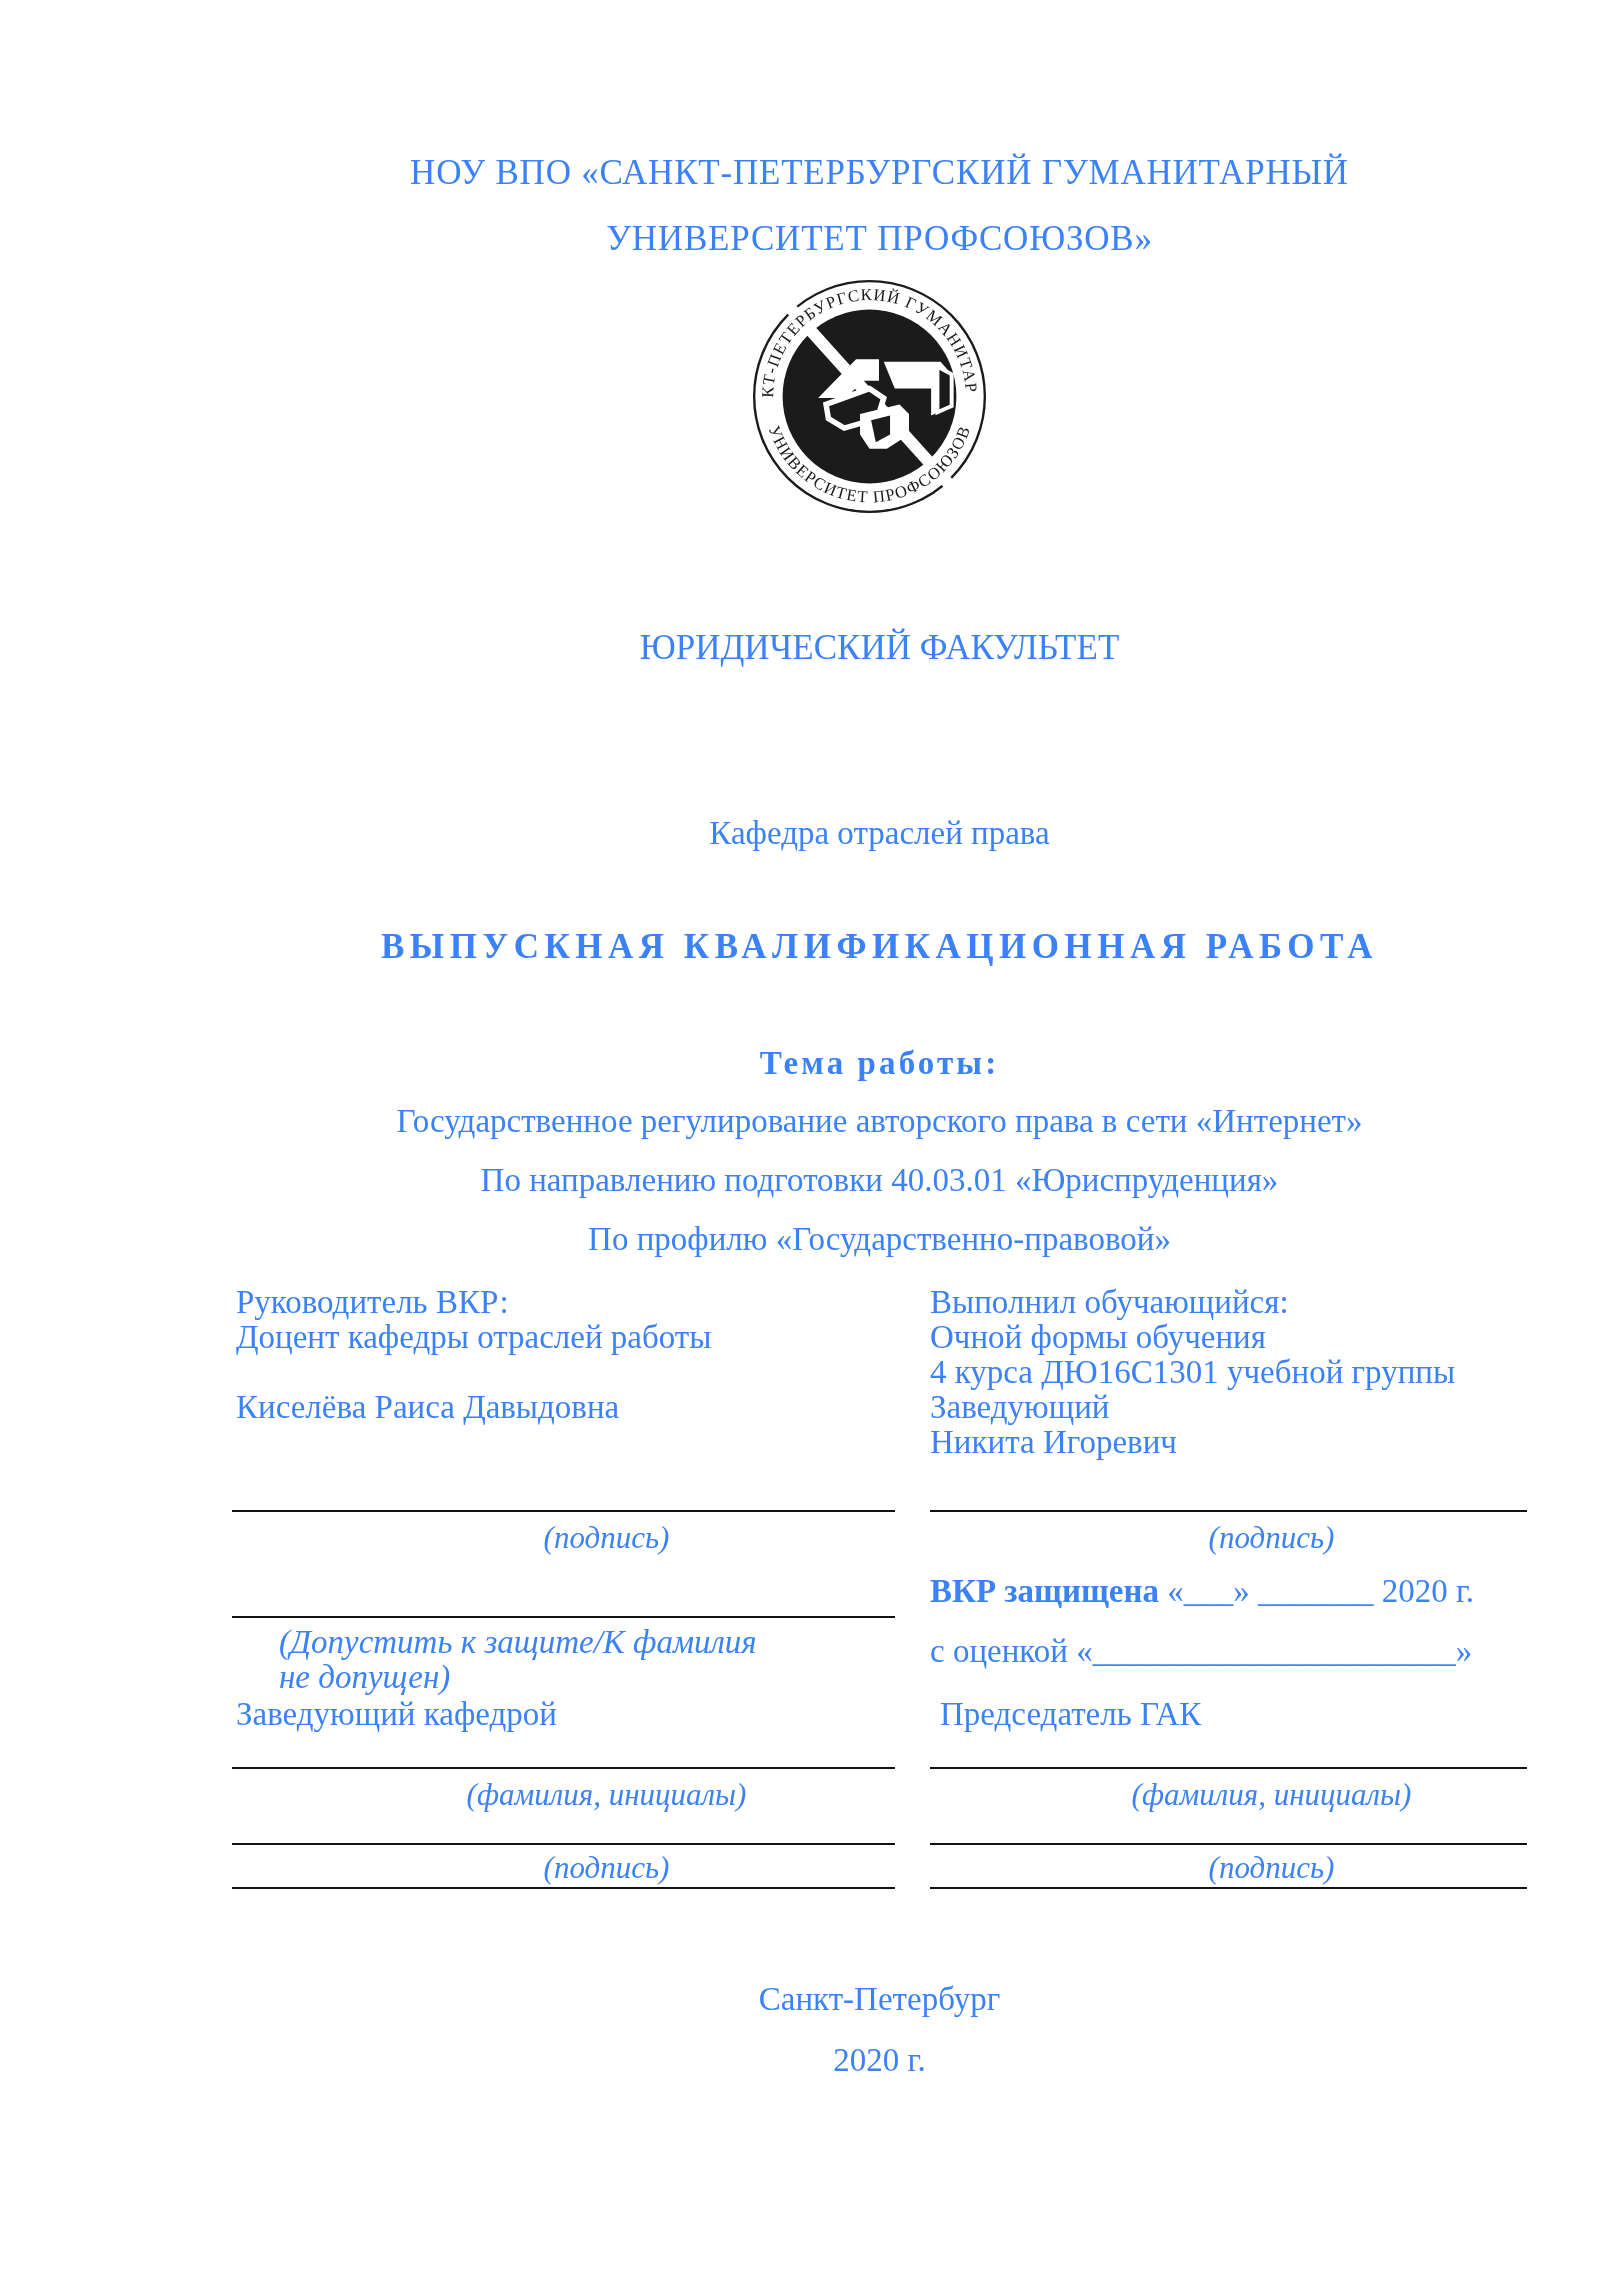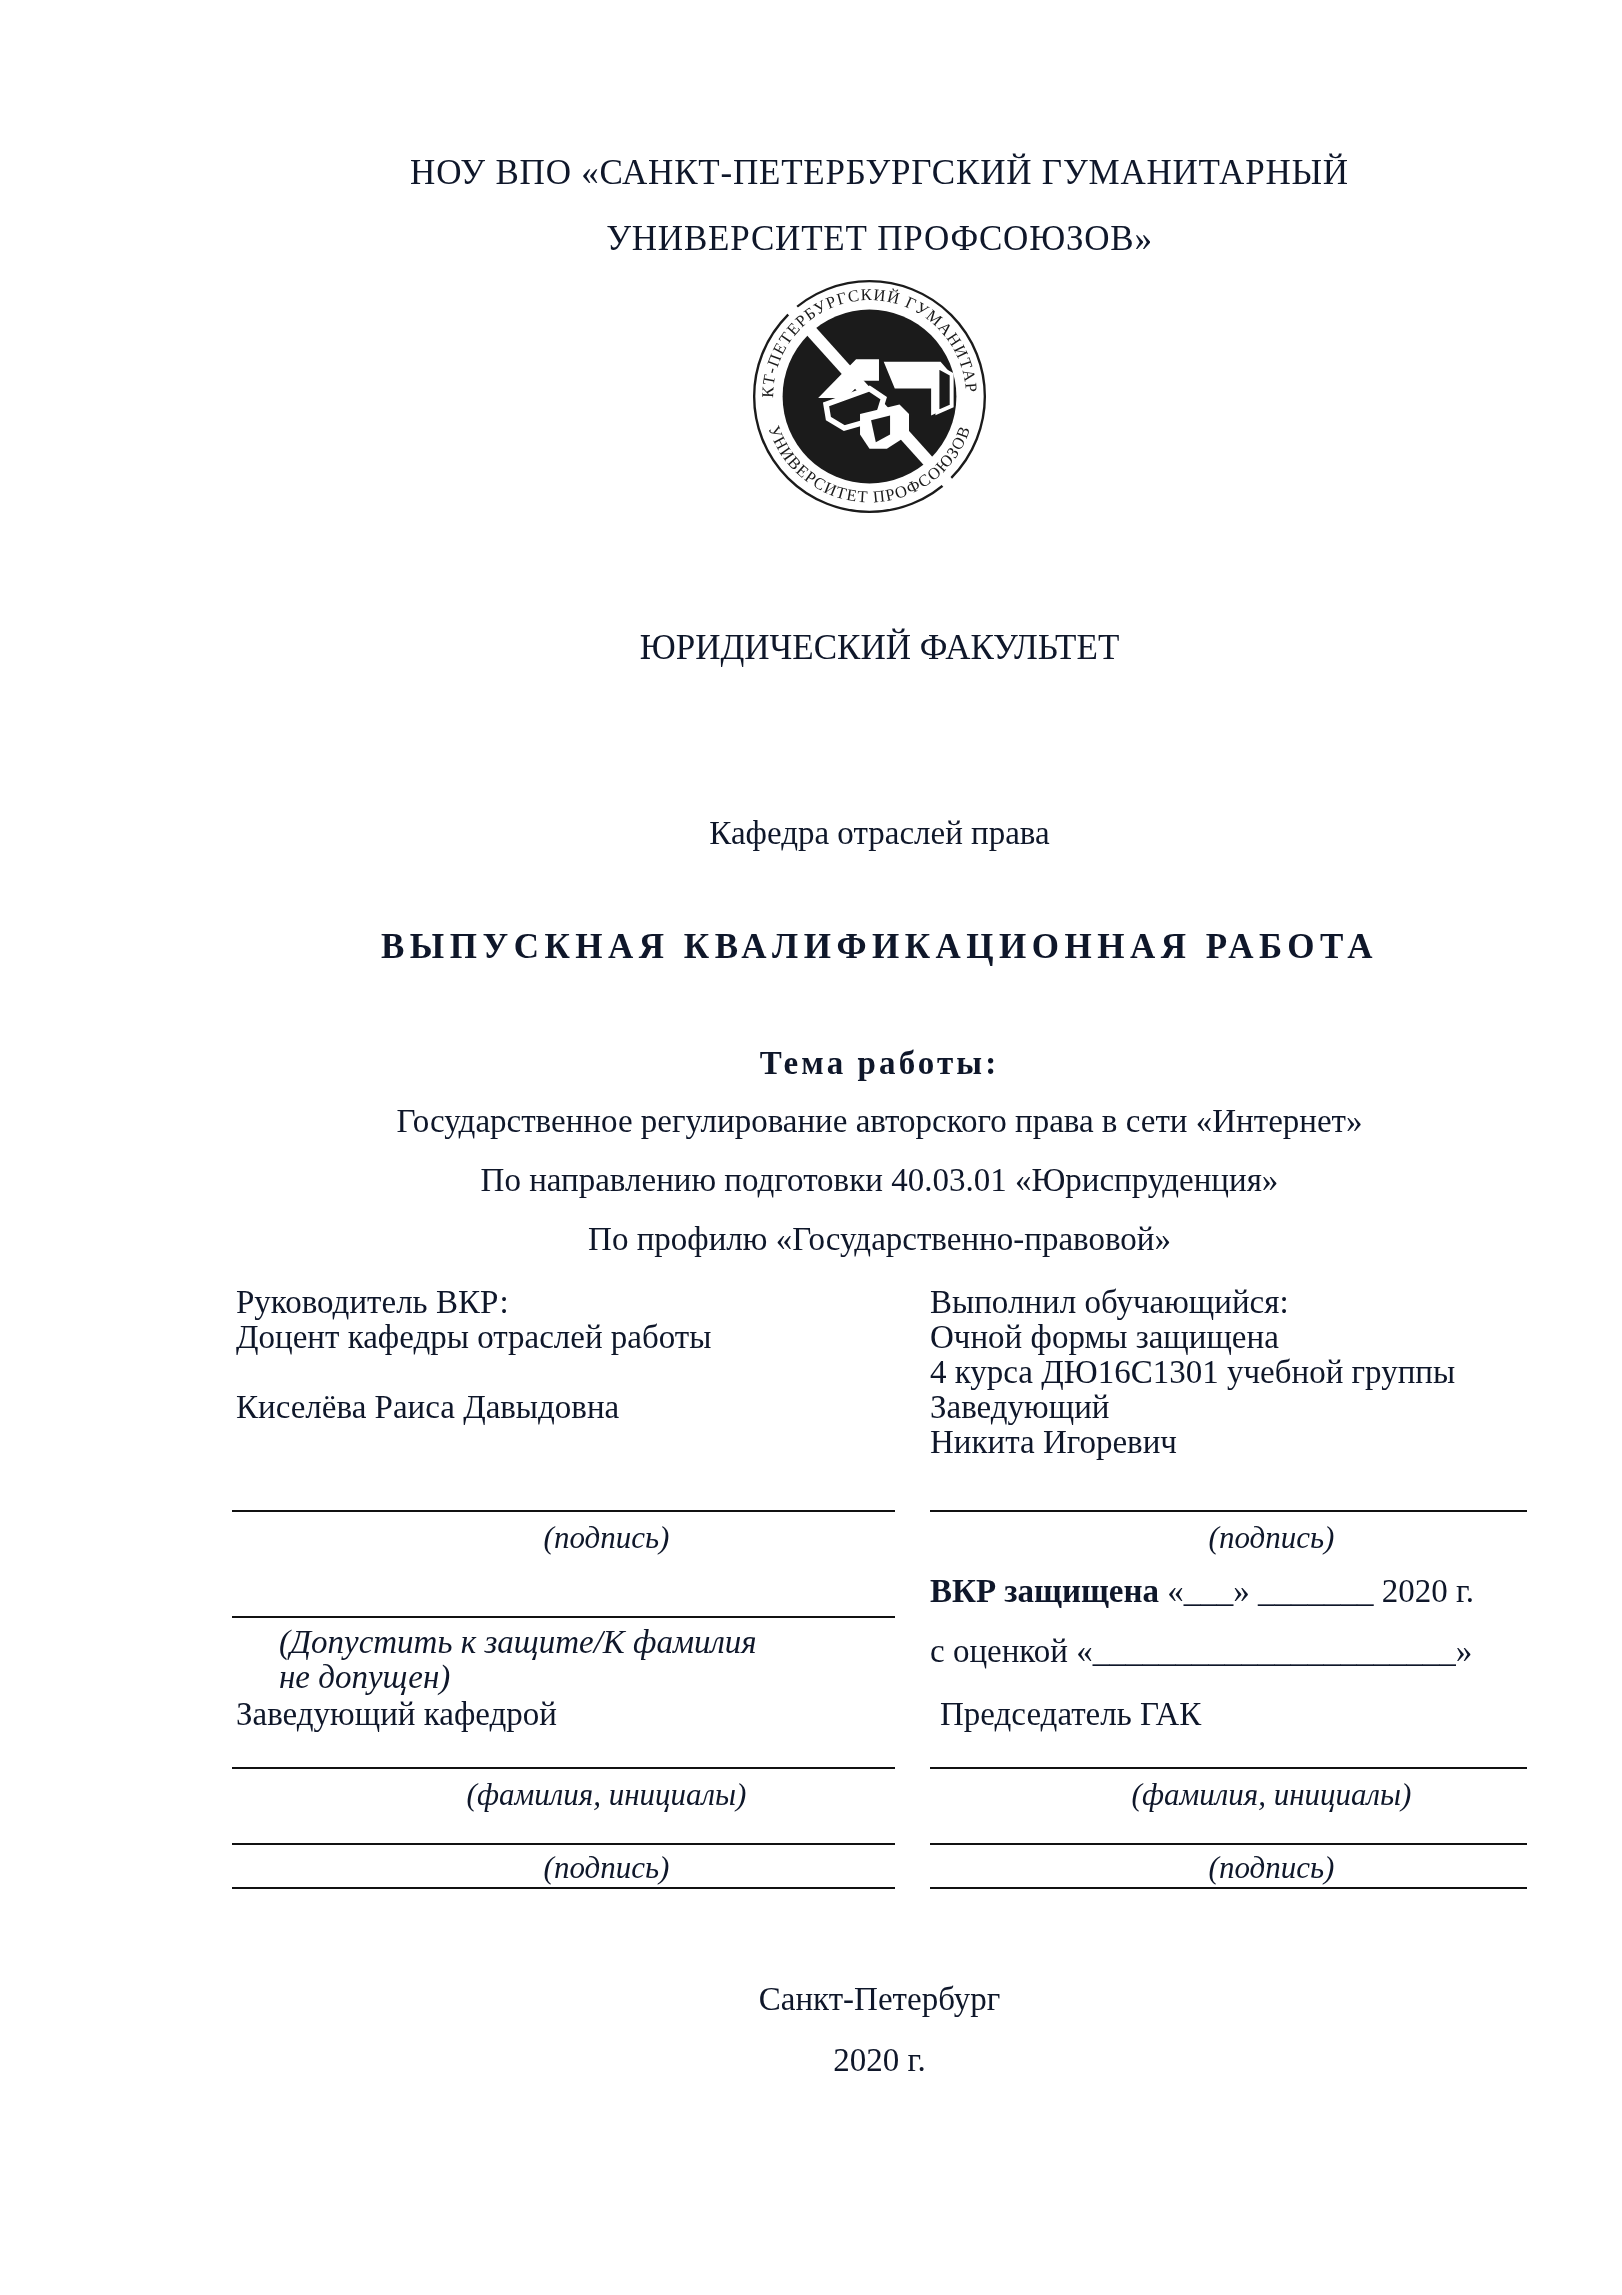--- a/index.html
+++ b/index.html
@@ -1,20 +1,20 @@
 <!DOCTYPE html>
 <html style="font-size:12.6px"><head>
 <meta charset="utf-8">
 <style>
   html,body{margin:0;padding:0;background:#ffffff;}
   .page{
     position:relative;
     width:1623px;height:2295px;
     background:#ffffff;
-    color:#0f172a;
+    color:#3b82f6;
     font-family:"Liberation Serif", serif;
     overflow:hidden;
   }
   .abs{position:absolute;}
   .ctr{left:232px;width:1295px;text-align:center;}
   .t44{font-size:35px;line-height:44px;}
   .t42{font-size:33px;line-height:35px;}
   .hdr{font-size:35px;line-height:66px;letter-spacing:0.8px;}
   .bold-sp{font-weight:bold;letter-spacing:5.5px;}
   .bold-sp2{font-weight:bold;letter-spacing:3.1px;}
@@ -70,21 +70,21 @@
 
   <div class="abs colLt t42" style="top:1285px;">
     <div>Руководитель ВКР:</div>
     <div>Доцент кафедры отраслей работы</div>
     <div>&nbsp;</div>
     <div>Киселёва Раиса Давыдовна</div>
   </div>
 
   <div class="abs colR t42" style="top:1285px;">
     <div>Выполнил обучающийся:</div>
-    <div>Очной формы защищена</div>
+    <div>Очной формы обучения</div>
     <div>4 курса ДЮ16С1301  учебной группы</div>
     <div>Заведующий</div>
     <div>Никита Игоревич</div>
   </div>
 
   <div class="abs colL sigline" style="top:1510px;"></div>
   <div class="abs colR sigline" style="top:1510px;"></div>
   <div class="abs colL ital tcenter" style="top:1520px;">(подпись)</div>
   <div class="abs colR ital tcenter" style="top:1520px;">(подпись)</div>
 

